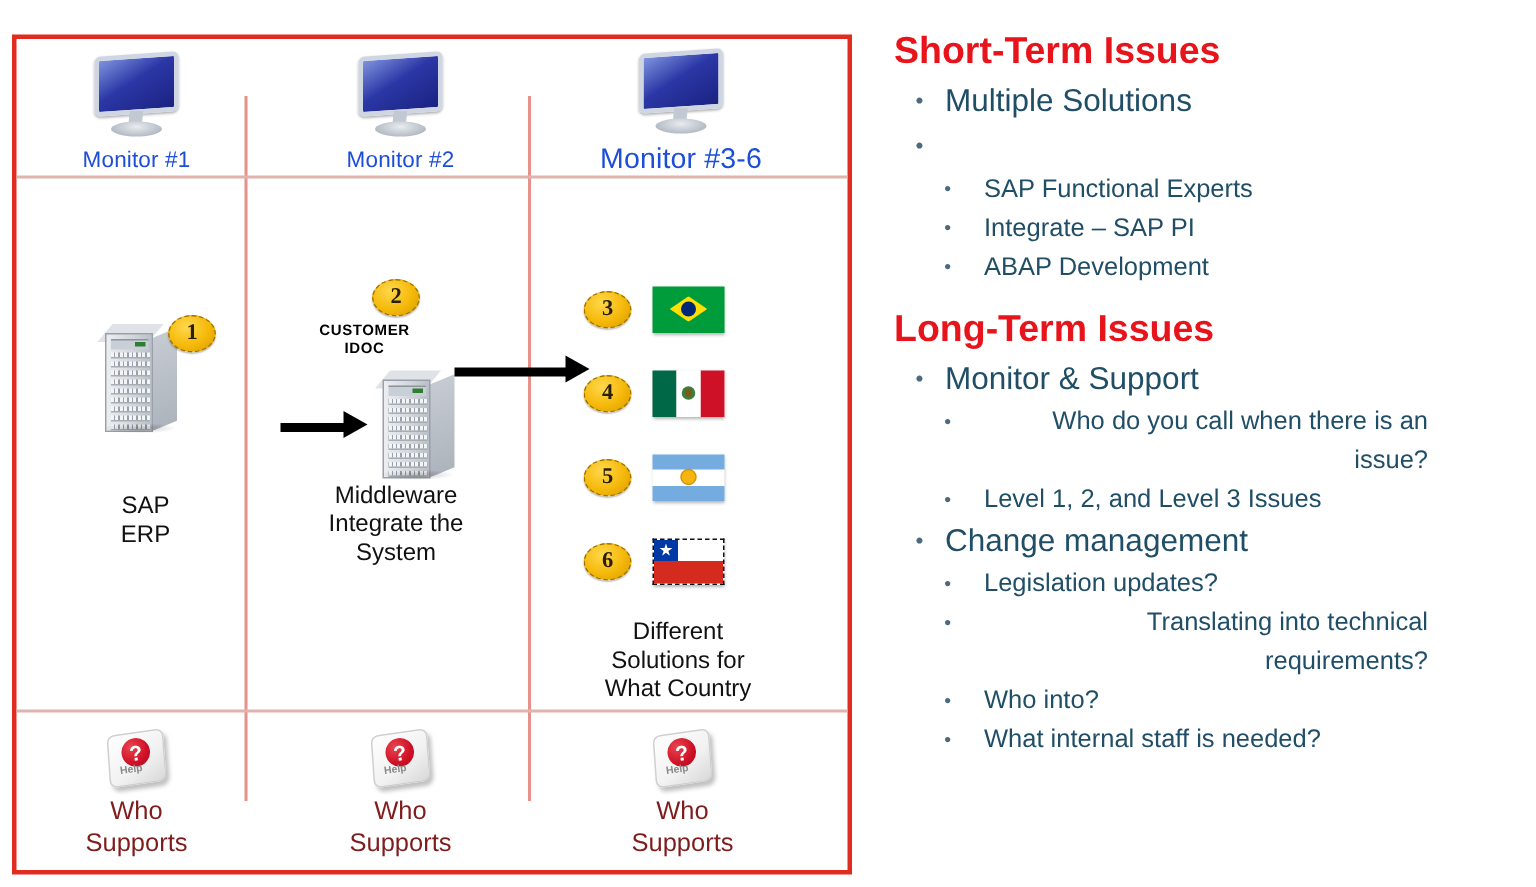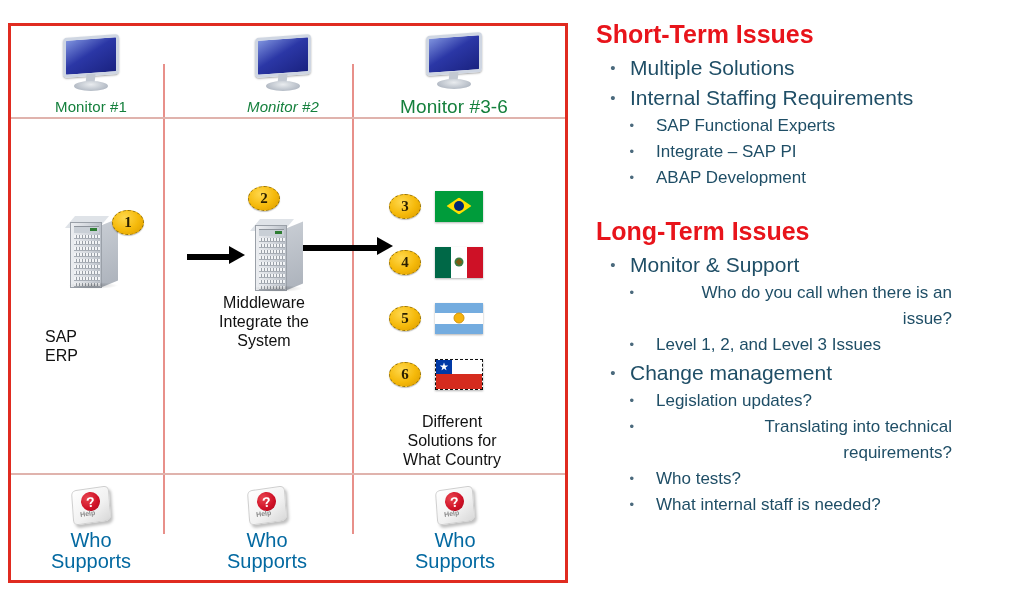--- a/index.html
+++ b/index.html
@@ -35,21 +35,21 @@
   .mon-neck{
     position:absolute;left:27px;top:38px;width:9px;height:10px;
     background:#c3c9d2;transform:skewX(-6deg);
   }
   .mon-base{
     position:absolute;left:15px;top:45px;width:34px;height:10px;
     background:radial-gradient(ellipse at 50% 35%,#e9ecef 0%,#b5bcc6 70%,#9aa2ad 100%);
     border-radius:50%;
   }
   .mon-label{
-    font-size:15px;color:#15803d;margin-top:6px;letter-spacing:.1px;
+    font-size:15px;color:#1d4ed8;margin-top:6px;letter-spacing:.1px;
   }
   .mon-label.big{font-size:19px;}
 
   
   .server{width:52px;height:74px;position:relative;margin:0 auto;}
   .srv-side{
     position:absolute;left:33px;top:6px;width:17px;height:62px;
     background:linear-gradient(180deg,#c6cbd2 0%,#aeb4bd 100%);
     transform:skewY(-22deg);
   }
@@ -155,21 +155,21 @@
     position:absolute;left:11px;top:6px;width:19px;height:19px;border-radius:50%;
     background:radial-gradient(circle at 35% 30%,#e8444f 0%,#cf1026 60%,#a40d1e 100%);
     color:#fff;font-size:14px;font-weight:bold;
     display:flex;align-items:center;justify-content:center;
     transform:rotate(-8deg);
   }
   .helpkey .txt{
     position:absolute;left:10px;top:24px;font-size:7px;color:#8a8a8a;
     font-weight:bold;transform:rotate(-8deg);
   }
-  .who-label{font-size:20px;color:#0369a1;line-height:21px;margin-top:4px;}
+  .who-label{font-size:17px;color:#7f1d1d;line-height:21px;margin-top:4px;}
 
   .customer-idoc{
     font-size:10px;font-weight:bold;color:#000;line-height:12px;letter-spacing:.4px;
   }
 
   
   #panel{position:absolute;left:596px;top:0;width:428px;height:591px;}
   .sec-title{
     color:#e8141b;font-weight:bold;font-size:25px;
     font-family:"Liberation Sans", sans-serif;
@@ -193,21 +193,21 @@
 
   <div class="col" style="left:20px;top:10px;width:120px;">
     <div class="monitor">
       <div class="mon-screen"></div>
         <div class="mon-neck"></div>
         <div class="mon-base"></div>
     </div>
     <div class="mon-label">Monitor #1</div>
   </div>
 
-  <div class="col" style="left:212px;top:10px;width:120px;font-style:italic;">
+  <div class="col" style="left:196px;top:10px;width:120px;">
     <div class="monitor">
       <div class="mon-screen"></div>
         <div class="mon-neck"></div>
         <div class="mon-base"></div>
     </div>
     <div class="mon-label">Monitor #2</div>
   </div>
 
   <div class="col" style="left:378px;top:8px;width:130px;">
     <div class="monitor">
@@ -234,26 +234,28 @@
               <i></i>
               <i></i>
               <i></i>
               <i></i>
           </div>
         </div>
         <div class="srv-shadow"></div>
       </div>
       <div class="badge" style="position:absolute;left:44px;top:-6px;">1</div>
     </div>
-    <div class="icon-caption" style="white-space:pre-line;text-align:left;padding-left:6px;margin-top:33px;">SAP
+    <div class="icon-caption" style="white-space:pre-line;text-align:center;padding-left:6px;margin-top:33px;">SAP
 ERP</div>
   </div>
 
   <div style="position:absolute;left:168px;top:160px;width:170px;text-align:center;">
     <div class="badge" style="margin:0 auto;">2</div>
+    <div class="customer-idoc" style="white-space:pre-line;margin-top:4px;margin-left:-42px;">CUSTOMER
+IDOC</div>
     <div style="position:relative;height:80px;">
       <div class="arrow" style="position:absolute;left:8px;top:40px;width:58px;">
         <div class="shaft" style="width:44px;"></div>
           <div class="head" style="left:42px;"></div>
       </div>
       <div class="server" style="position:absolute;left:74px;top:8px;">
         <div class="srv-top"></div>
           <div class="srv-side"></div>
         <div class="srv-face">
           <div class="srv-led"></div>
@@ -359,37 +361,36 @@
 
   <div class="sec-title" style="margin-top:20px;">Short-Term Issues</div>
 
   <div style="margin-top:4px;">
     <div class="lvl1">
       <div class="bul">•</div>
       <div class="txt">Multiple Solutions</div>
     </div>
     <div class="lvl1">
       <div class="bul">•</div>
-      <div class="txt">Internal Staffing Requirements</div>
     </div>
     <div class="lvl2">
       <div class="bul">•</div>
       <div class="txt">SAP Functional Experts</div>
     </div>
     <div class="lvl2">
       <div class="bul">•</div>
       <div class="txt">Integrate – SAP PI</div>
     </div>
     <div class="lvl2">
       <div class="bul">•</div>
       <div class="txt">ABAP Development</div>
     </div>
   </div>
 
-  <div class="sec-title" style="margin-top:26px;">Long-Term Issues</div>
+  <div class="sec-title" style="margin-top:14px;">Long-Term Issues</div>
 
   <div style="margin-top:4px;">
     <div class="lvl1">
       <div class="bul">•</div>
       <div class="txt">Monitor &amp; Support</div>
     </div>
     <div class="lvl2">
       <div class="bul">•</div>
       <div class="txt">Who do you call when there is an issue?</div>
     </div>
@@ -404,20 +405,20 @@
     <div class="lvl2">
       <div class="bul">•</div>
       <div class="txt">Legislation updates?</div>
     </div>
     <div class="lvl2">
       <div class="bul">•</div>
       <div class="txt">Translating into technical requirements?</div>
     </div>
     <div class="lvl2">
       <div class="bul">•</div>
-      <div class="txt">Who tests?</div>
+      <div class="txt">Who into?</div>
     </div>
     <div class="lvl2">
       <div class="bul">•</div>
       <div class="txt">What internal staff is needed?</div>
     </div>
   </div>
 </div>
 
 </body></html>

